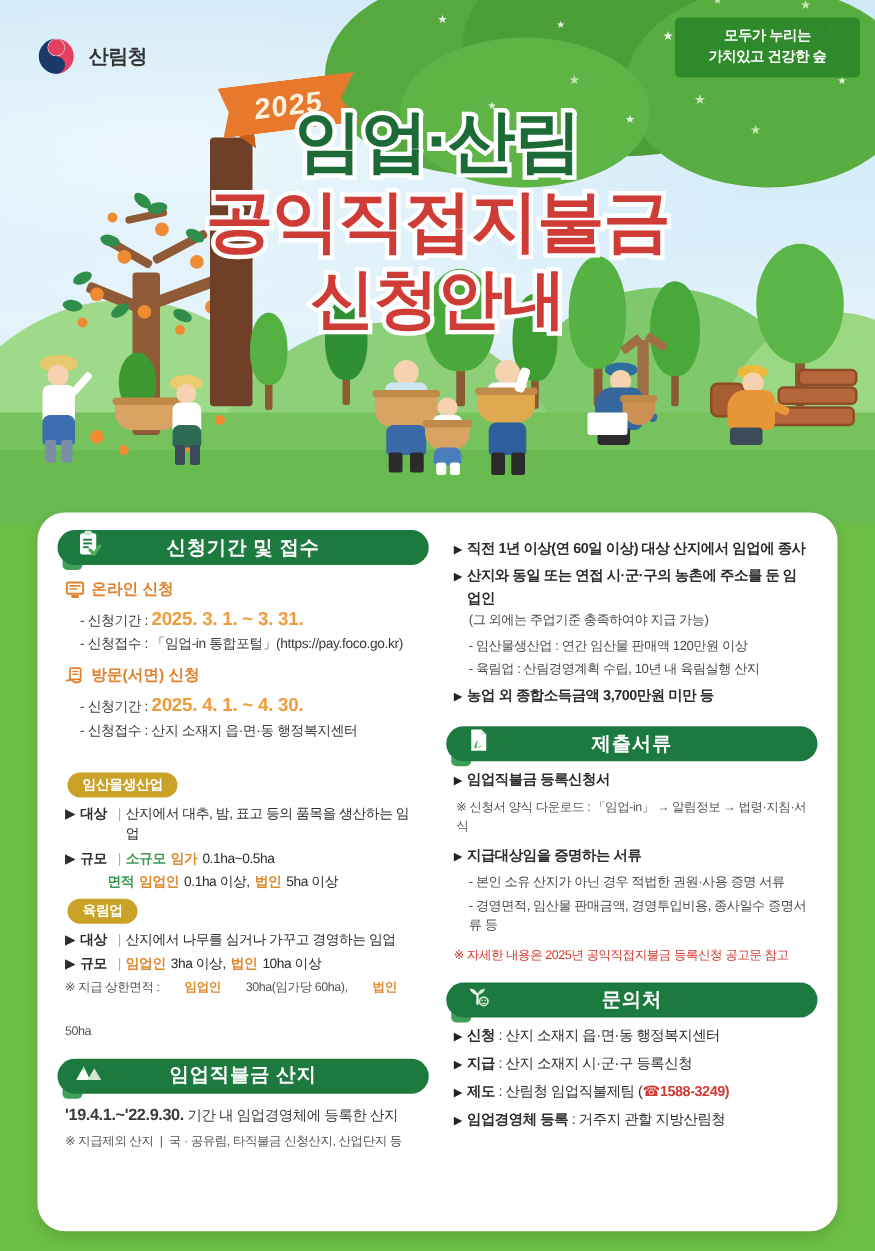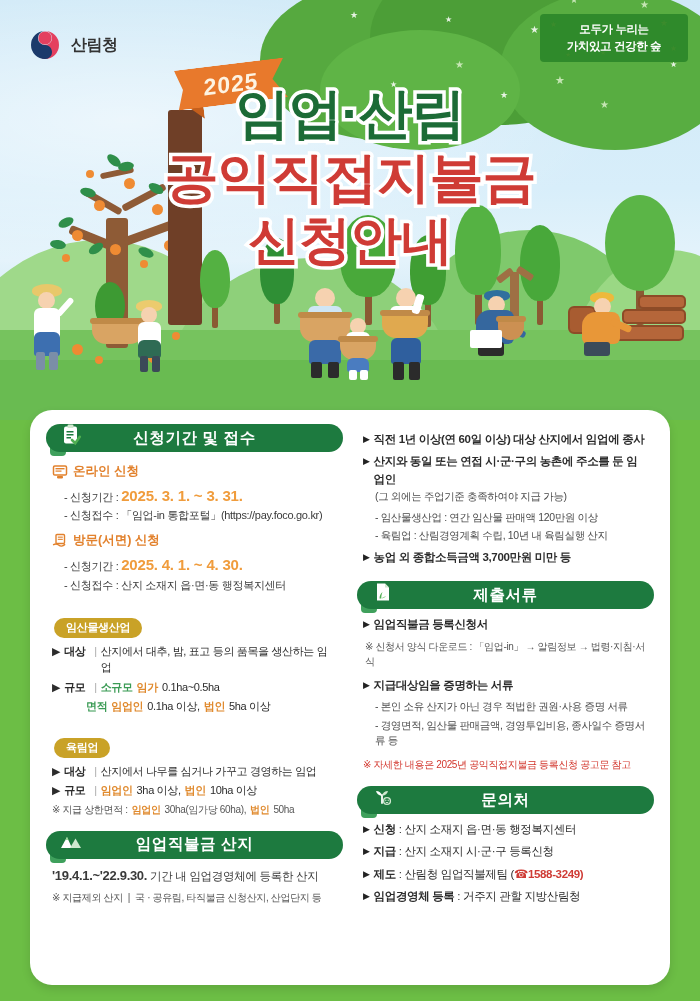--- a/index.html
+++ b/index.html
@@ -461,38 +461,38 @@
               <span>0.1ha~0.5ha</span>
             </div>
             <div class="kv" style="padding-left:34px;">
               <span class="grn">면적</span>
               <span class="org">임업인</span>
               <span>0.1ha 이상,</span>
               <span class="org">법인</span>
               <span>5ha 이상</span>
             </div>
 
-            <div class="badge" style="margin-top:20px;">육림업</div>
+            <div class="badge" style="margin-top:1px;">육림업</div>
             <div class="kv">
               <span class="tri">▶</span>
               <span class="k">대상</span>
               <span class="bar">|</span>
               <span>산지에서 나무를 심거나 가꾸고 경영하는 임업</span>
             </div>
             <div class="kv">
               <span class="tri">▶</span>
               <span class="k">규모</span>
               <span class="bar">|</span>
               <span class="org">임업인</span>
               <span>3ha 이상,</span>
               <span class="org">법인</span>
               <span>10ha 이상</span>
             </div>
 
-            <div class="note" style="margin-top:1px;display:flex;gap:4px;flex-wrap:wrap;">
+            <div class="note" style="margin-top:1px;display:flex;gap:20px;flex-wrap:wrap;">
               <span>※ 지급 상한면적 :</span>
               <span class="org">임업인</span>
               <span>30ha(임가당 60ha),</span>
               <span class="org">법인</span>
               <span>50ha</span>
             </div>
           </div>
         </div>
 
         <div class="sec" style="margin-top:14px;">

